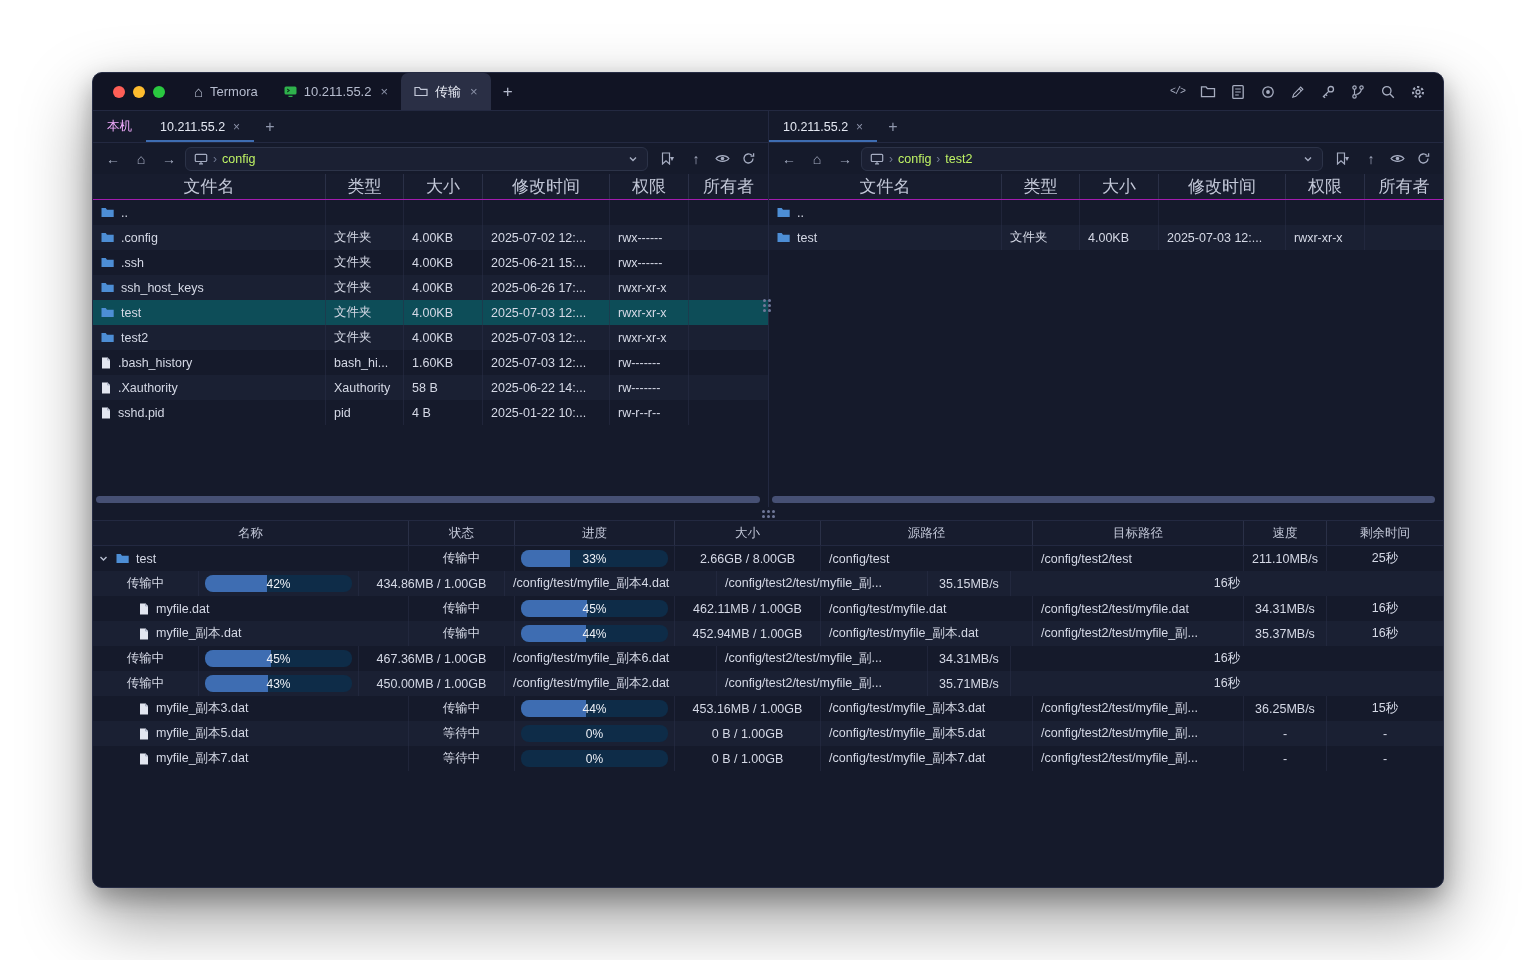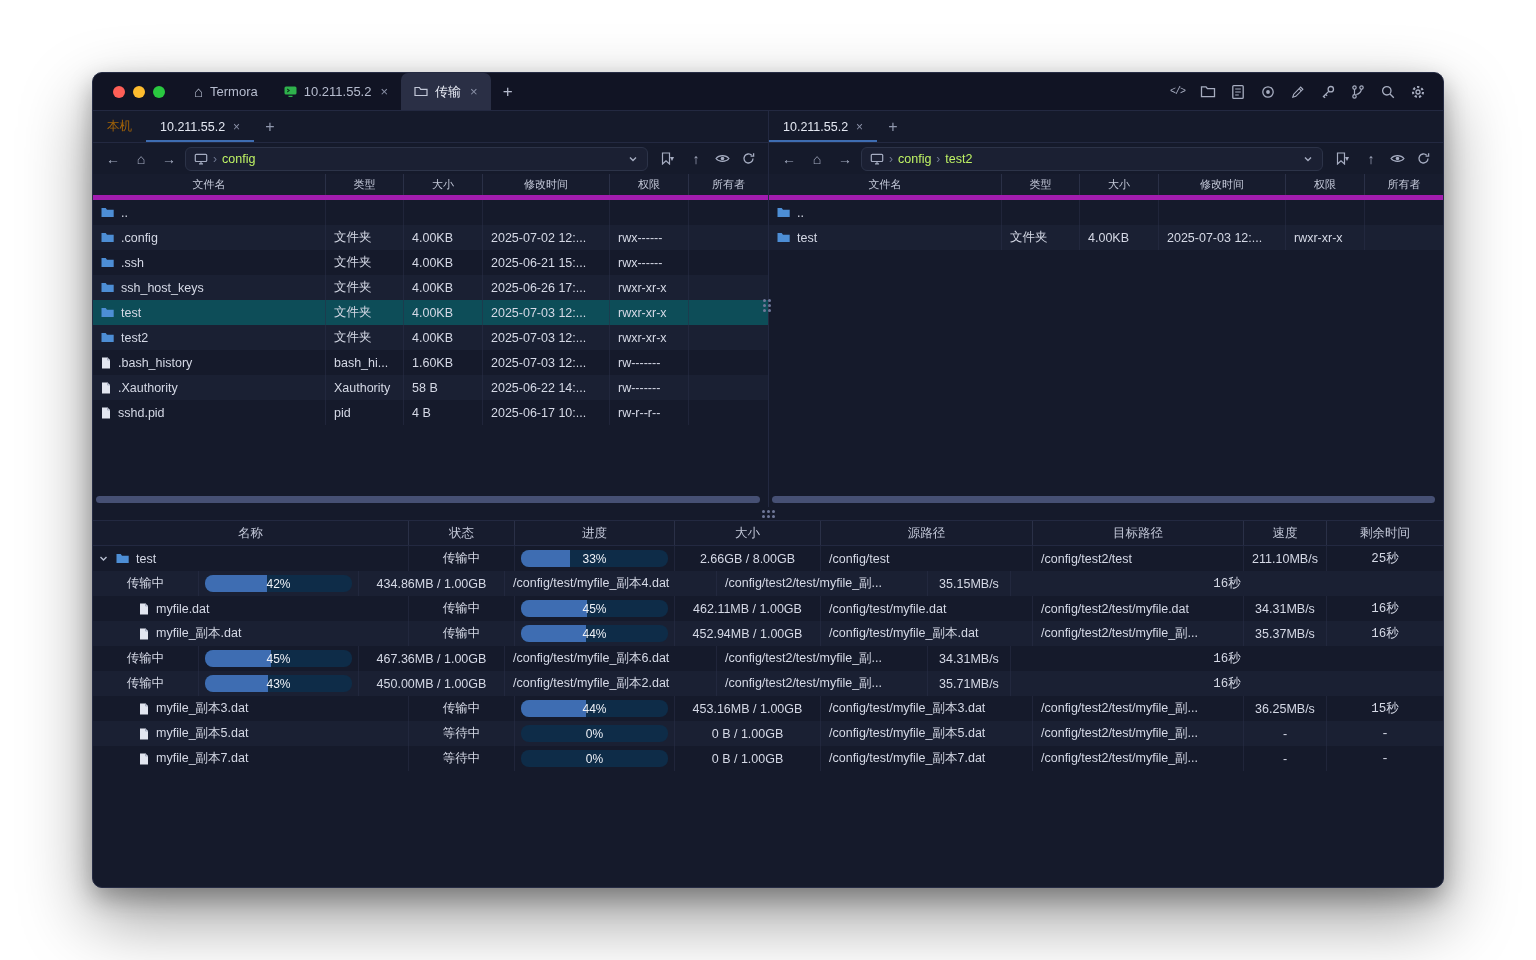--- a/index.html
+++ b/index.html
@@ -21,35 +21,35 @@
   .tbtn{width:27px;height:26px;display:flex;align-items:center;justify-content:center;border-radius:5px;color:#a7adc0;}
   .tbtn svg{display:block;}
   .code-txt{font-family:"Liberation Mono","DejaVu Sans Mono",monospace;font-size:10px;letter-spacing:-1px;color:#a7adc0;}
 
   
   .panes{display:flex;height:397px;border-top:1px solid #232941;flex-shrink:0;position:relative;}
   .pane{display:flex;flex-direction:column;position:relative;background:#151a2b;}
   .pane.left{width:676px;border-right:1px solid #232941;}
   .pane.right{flex:1;}
   .ptabs{height:32px;display:flex;align-items:stretch;border-bottom:1px solid #232941;}
-  .ptab{display:flex;align-items:center;gap:6px;padding:0 14px;color:#a16207;font-size:12.5px;}
+  .ptab{display:flex;align-items:center;gap:6px;padding:0 14px;color:#f0abfc;font-size:12.5px;}
   .ptab.active{color:#e4e8f2;box-shadow:inset 0 -2px 0 #3e6db2;}
   .ptab .close-x{font-size:12px;}
   .pplus{display:flex;align-items:center;padding:0 11px;color:#9098ae;font-size:16px;}
   .navbar{height:31px;display:flex;align-items:center;gap:4px;padding:0 8px;}
   .navbtn{width:24px;height:24px;display:flex;align-items:center;justify-content:center;color:#a6adc2;font-size:14px;border-radius:4px;flex-shrink:0;}
   .crumbbox{flex:1;height:24px;background:#1b2033;border:1px solid #2c3348;border-radius:6px;display:flex;align-items:center;gap:5px;padding:0 8px;min-width:0;}
   .crumb-sep{color:#6e7690;font-size:12px;}
   .crumb{color:#bef264;font-size:12.5px;}
   .crumb-spacer{flex:1;}
   .navcluster{display:flex;align-items:center;gap:2px;flex-shrink:0;}
   .caret-txt{font-size:8px;color:#a6adc2;margin-left:-2px;}
 
   
-  .fhead{height:26px;display:flex;align-items:stretch;background:#171c2e;border-bottom:5px solid #a21caf;color:#c3c8d8;font-size:11px;flex-shrink:0;}
+  .fhead{height:26px;display:flex;align-items:stretch;background:#171c2e;border-bottom:1px solid #a21caf;color:#c3c8d8;font-size:17px;flex-shrink:0;}
   .fhead .cell{display:flex;align-items:center;justify-content:center;border-right:1px solid #2a3047;}
   .fhead .cell:last-child{border-right:none;}
   .frow{height:25px;display:flex;align-items:stretch;font-size:12.5px;color:#d5d9e6;}
   .frow:nth-child(even){background:#1a2033;}
   .frow.selected{background:#0d4d58;}
   .frow .cell{display:flex;align-items:center;border-right:1px solid rgba(42,48,71,.55);}
   .frow .cell:last-child{border-right:none;}
   .cell{padding:0 8px;overflow:hidden;white-space:nowrap;}
   .c-name{width:233px;gap:7px;}
   .c-type{width:78px;}
@@ -76,21 +76,21 @@
   .trow .cell{display:flex;align-items:center;border-right:1px solid rgba(42,48,71,.55);}
   .trow .cell:last-child{border-right:none;}
   .t-name{width:316px;gap:7px;padding-left:8px;}
   .t-name.child{padding-left:46px;}
   .t-status{width:106px;justify-content:center;}
   .t-prog{width:160px;padding:0 6px;}
   .t-size{width:146px;justify-content:center;}
   .t-src{width:212px;}
   .t-dst{width:211px;}
   .t-speed{width:83px;justify-content:center;}
-  .t-eta{flex:1;justify-content:center;font-family:Liberation Mono, monospace;}
+  .t-eta{flex:1;justify-content:center;}
   .pbar{position:relative;width:100%;height:17px;background:#0e2c48;border-radius:8px;overflow:hidden;}
   .pfill{position:absolute;left:0;top:0;bottom:0;background:#3e6db2;}
   .plabel{position:absolute;inset:0;display:flex;align-items:center;justify-content:center;color:#eef1f7;font-size:12px;}
   .twist{display:flex;align-items:center;flex-shrink:0;}
 </style>
 </head>
 <body>
 
 <div class="window">
 
@@ -381,21 +381,21 @@
               <span class="fi">
                 <svg width="10" height="12" viewBox="0 0 10 12">
                   <path d="M1 .5 h5.5 L9 3 v8.5 H1z" fill="#e2e6f0"></path>
                   <path d="M6.5 .5 V3 H9" fill="none" stroke="#9aa2b8" stroke-width=".8"></path>
                 </svg>
               </span>
               <span>sshd.pid</span>
             </div>
           <div class="cell c-type">pid</div>
           <div class="cell c-size">4 B</div>
-          <div class="cell c-mtime">2025-06-17 10:...</div>
+          <div class="cell c-mtime">2025-01-22 10:...</div>
           <div class="cell c-perm">rw-r--r--</div>
           <div class="cell c-owner"></div>
         </div>
       </div>
 
       <div class="hscroll"></div>
     </div>
 
     <div class="pane right">
       <div class="ptabs">

